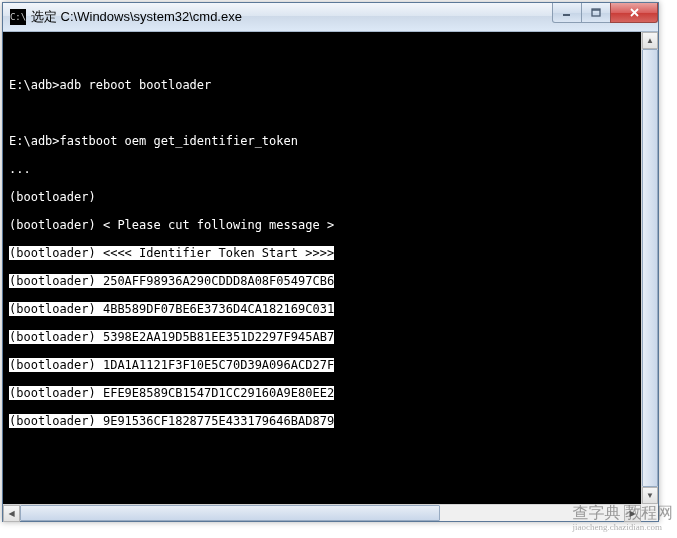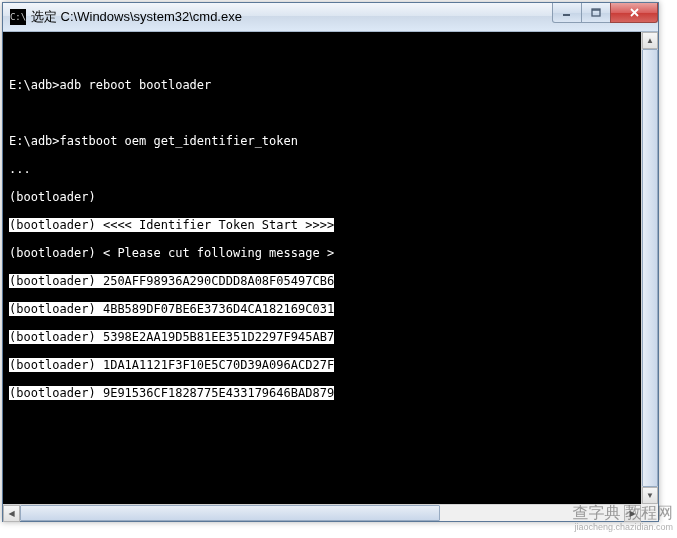--- a/index.html
+++ b/index.html
@@ -193,23 +193,24 @@
     right: 4px;
     bottom: 6px;
     font-size: 16px;
     color: rgba(80,80,80,0.55);
     font-family: "Microsoft YaHei", sans-serif;
     pointer-events: none;
   }
   .watermark .sub {
     font-size: 9px;
     display: block;
-    text-align: right;
+    text-align: left;
     color: rgba(80,80,80,0.45);
     margin-top: -2px;
+    font-family: Liberation Serif, serif;
   }
 </style>
 </head>
 <body>
 
 <div class="window">
   <div class="titlebar">
     <div class="icon">C:\</div>
     <div class="title">选定 C:\Windows\system32\cmd.exe</div>
     <div class="window-controls">
@@ -234,26 +235,27 @@
   </div>
 
   <div class="terminal">
     <div class="terminal-inner">
 <div class="blank"></div>
 <div class="line"><span>E:\adb&gt;</span><span>adb reboot bootloader</span></div>
 <div class="blank"></div>
 <div class="line"><span>E:\adb&gt;</span><span>fastboot oem get_identifier_token</span></div>
 <div class="line">...</div>
 <div class="line"><span>(bootloader)</span></div>
+<div class="line"><span>(bootloader)</span><span> &lt; Please cut following message &gt;</span></div>
 <div class="line"><span class="sel">(bootloader)</span><span class="sel"> &lt;&lt;&lt;&lt; Identifier Token Start &gt;&gt;&gt;&gt;</span></div>
-<div class="line"><span>(bootloader)</span><span> &lt; Please cut following message &gt;</span></div>
 <div class="line"><span class="sel">(bootloader)</span><span class="sel"> 250AFF98936A290CDDD8A08F05497CB6</span></div>
 <div class="line"><span class="sel">(bootloader)</span><span class="sel"> 4BB589DF07BE6E3736D4CA182169C031</span></div>
 <div class="line"><span class="sel">(bootloader)</span><span class="sel"> 5398E2AA19D5B81EE351D2297F945AB7</span></div>
 <div class="line"><span class="sel">(bootloader)</span><span class="sel"> 1DA1A1121F3F10E5C70D39A096ACD27F</span></div>
+<div class="line"><span class="sel">(bootloader)</span><span class="sel"> EFE9E8589CB1547D1CC29160A9E80EE2</span></div>
 <div class="line"><span class="sel">(bootloader)</span><span class="sel"> 9E91536CF1828775E433179646BAD879</span></div>
 
 
 
 
 
 
 
 
 

